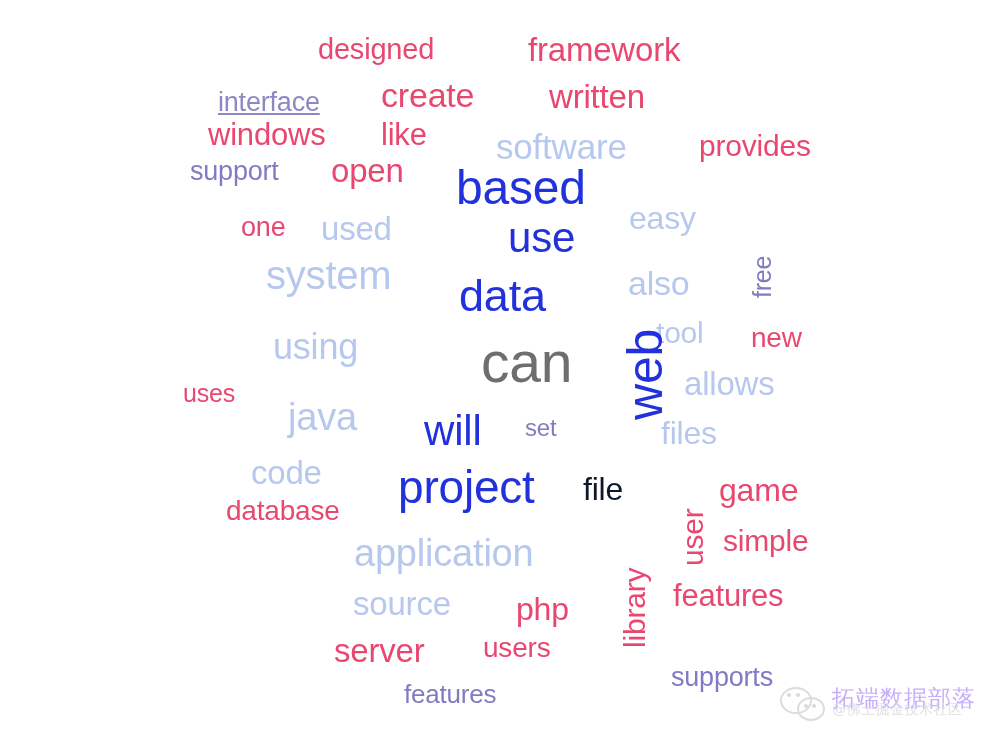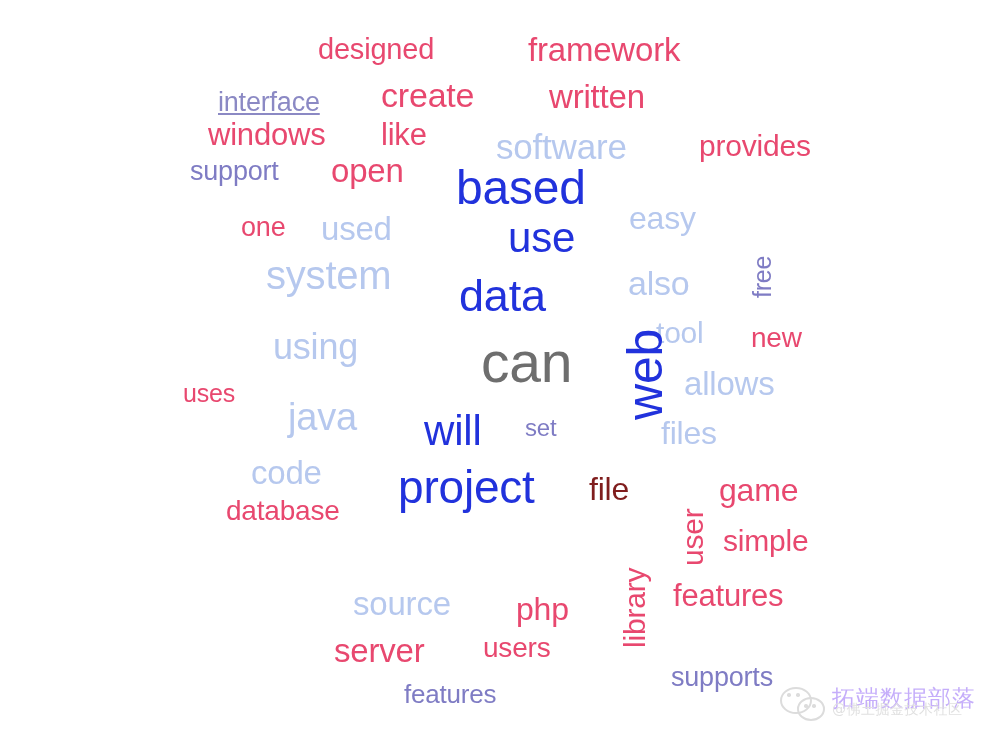--- a/index.html
+++ b/index.html
@@ -127,25 +127,26 @@
     <div class="cloud-word" style="left: 449px; top: 334px; font-size: 57px; color: rgb(110, 110, 110); margin-left: 32px;">can</div>
     <div class="cloud-word rot" style="left: 620px; top: 420px; font-size: 50px; color: rgb(33, 50, 220); transform-origin: left top; transform: rotate(-90deg);">web</div>
     <div class="cloud-word" style="left: 183px; top: 381px; font-size: 25px; color: rgb(232, 72, 111);">uses</div>
     <div class="cloud-word" style="left: 684px; top: 367px; font-size: 33px; color: rgb(182, 200, 238);">allows</div>
     <div class="cloud-word" style="left: 288px; top: 398px; font-size: 38px; color: rgb(182, 200, 238);">java</div>
     <div class="cloud-word" style="left: 424px; top: 410px; font-size: 42px; color: rgb(33, 50, 220);">will</div>
     <div class="cloud-word" style="left: 525px; top: 416px; font-size: 24px; color: rgb(127, 124, 196);">set</div>
     <div class="cloud-word" style="left: 661px; top: 417px; font-size: 32px; color: rgb(182, 200, 238);">files</div>
     <div class="cloud-word" style="left: 251px; top: 456px; font-size: 33px; color: rgb(182, 200, 238);">code</div>
     <div class="cloud-word" style="left: 398px; top: 464px; font-size: 46px; color: rgb(33, 50, 220);">project</div>
-    <div class="cloud-word" style="left: 583px; top: 473px; font-size: 32px; color: #7f1d1d; margin-left: 6px;">file</div>
+    <div class="cloud-word" style="left: 583px; top: 473px; font-size: 32px; color: #0f172a;">file</div>
     <div class="cloud-word" style="left: 719px; top: 474px; font-size: 32px; color: rgb(232, 72, 111);">game</div>
     <div class="cloud-word" style="left: 190px; top: 497px; font-size: 28px; color: rgb(232, 72, 111); margin-left: 36px;">database</div>
     <div class="cloud-word rot" style="left: 678px; top: 566px; font-size: 30px; color: rgb(232, 72, 111); transform-origin: left top; transform: rotate(-90deg);">user</div>
     <div class="cloud-word" style="left: 723px; top: 526px; font-size: 30px; color: rgb(232, 72, 111);">simple</div>
+    <div class="cloud-word" style="left: 354px; top: 534px; font-size: 38px; color: rgb(182, 200, 238);">application</div>
     <div class="cloud-word rot" style="left: 620px; top: 648px; font-size: 30px; color: rgb(232, 72, 111); transform-origin: left top; transform: rotate(-90deg);">library</div>
     <div class="cloud-word" style="left: 353px; top: 587px; font-size: 33px; color: rgb(182, 200, 238);">source</div>
     <div class="cloud-word" style="left: 516px; top: 593px; font-size: 32px; color: rgb(232, 72, 111);">php</div>
     <div class="cloud-word" style="left: 673px; top: 580px; font-size: 31px; color: rgb(232, 72, 111);">features</div>
     <div class="cloud-word" style="left: 334px; top: 634px; font-size: 33px; color: rgb(232, 72, 111);">server</div>
     <div class="cloud-word" style="left: 483px; top: 634px; font-size: 28px; color: rgb(232, 72, 111);">users</div>
     <div class="cloud-word" style="left: 671px; top: 664px; font-size: 27px; color: rgb(127, 124, 196);">supports</div>
     <div class="cloud-word" style="left: 404px; top: 681px; font-size: 26px; color: rgb(127, 124, 196);">features</div>
     <div id="watermark">
     <div class="wm-icon">

